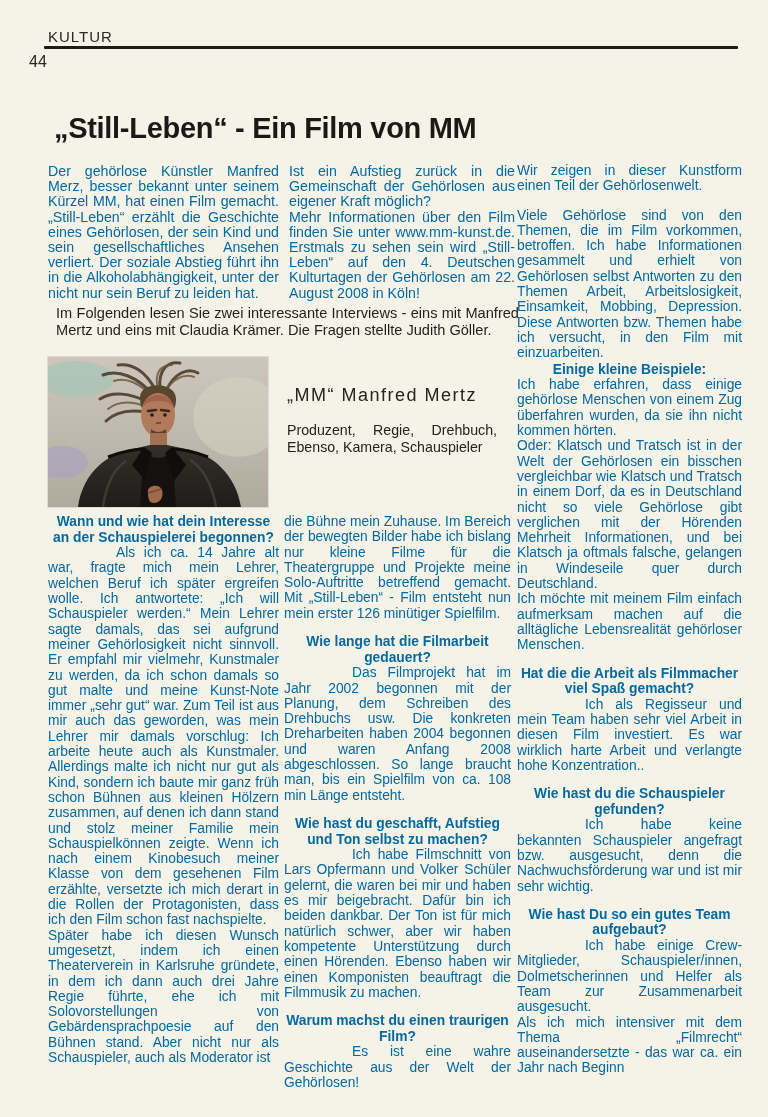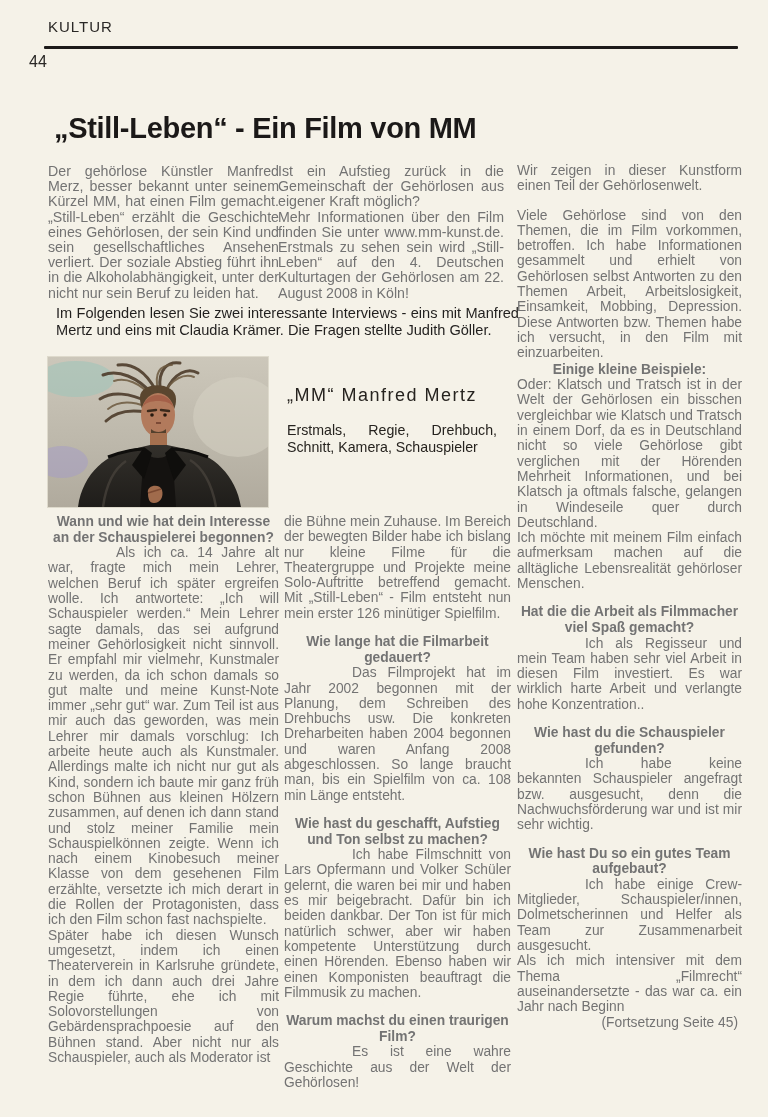--- a/index.html
+++ b/index.html
@@ -6,38 +6,38 @@
   body{background:#e9e6dc;}
   .page{
     position:relative;
     width:768px;height:1117px;
     background:#f5f2e8;
     font-family:"Liberation Sans", sans-serif;
     color:#211f1e;
     overflow:hidden;
   }
   
-  .section-label{position:absolute;left:48px;top:18px;font-size:15px;letter-spacing:1px;color:#2a2826;}
+  .section-label{position:absolute;left:48px;top:28px;font-size:15px;letter-spacing:1px;color:#2a2826;}
   .masthead-rule{position:absolute;left:44px;top:46px;width:694px;height:3px;background:#1d1b1a;border-radius:1px;}
   .page-number{position:absolute;left:29px;top:53px;font-size:16px;color:#2a2826;}
   
   .kicker{position:absolute;left:57px;top:88px;width:660px;font-size:18.5px;font-weight:bold;color:#1e1c1b;}
   .title{position:absolute;left:54px;top:112px;width:680px;font-size:29px;font-weight:bold;letter-spacing:-0.3px;color:#1b1918;}
   
-  .txt{font-size:13.8px;line-height:15.3px;text-align:justify;color:#737373;}
+  .txt{font-size:13.8px;line-height:15.3px;text-align:justify;color:#0369a1;}
   .txt p{margin:0;}
   .q{font-weight:bold;margin-top:13px !important;line-height:15.6px;text-align:center;}
   .q.first{margin-top:0 !important;}
   .a{text-indent:68px;}
   .gap{margin-top:14px !important;}
   .tight{margin-top:1px !important;}
   .cont{text-align:right;padding-right:4px;}
   
   .intro-left{position:absolute;left:48px;top:164px;width:231px;font-size:14.2px;line-height:15.2px;}
-  .intro-middle{position:absolute;left:278px;top:164px;width:226px;font-size:14.2px;line-height:15.2px;}
+  .intro-middle{position:absolute;left:289px;top:164px;width:226px;font-size:14.2px;line-height:15.2px;}
   .lead{position:absolute;left:56px;top:305px;width:463px;font-size:14.6px;line-height:16.6px;text-align:justify;}
   .photo-frame{position:absolute;left:48px;top:357px;width:220px;height:150px;background:#bdb8ac;box-shadow:0 0 0 1px #dedacc;}
   .caption{position:absolute;left:287px;top:385px;width:222px;}
   .caption-name{font-size:18px;letter-spacing:1.5px;color:#26231f;margin:0;}
   .caption-roles{font-size:14.2px;line-height:17px;margin:16px 0 0 0;text-align:justify;color:#26231f;width:210px;}
   .body-left{position:absolute;left:48px;top:514px;width:231px;}
   .body-middle{position:absolute;left:284px;top:514px;width:227px;}
   .col-right{position:absolute;left:517px;top:163px;width:225px;}
 </style>
 </head>
@@ -115,21 +115,21 @@
       <path d="M55,150 C58,128 66,112 78,104" stroke="#4a453d" stroke-width="2.5" fill="none" opacity="0.7"></path>
       <path d="M168,150 C164,126 154,110 142,103" stroke="#4a453d" stroke-width="2.5" fill="none" opacity="0.7"></path>
 
       <path d="M100,136 C98,128 112,126 114,133 C116,140 112,146 106,146 C101,146 100,141 100,136 Z" fill="#a06b4c"></path>
       <path d="M100,136 L113,132" stroke="#7c4a32" stroke-width="1.5"></path>
     </svg>
   </div>
 
   <div class="caption">
     <p class="caption-name">„MM“ Manfred Mertz</p>
-    <p class="caption-roles">Erstmals, Regie, Drehbuch, Schnitt, Kamera, Schauspieler</p>
+    <p class="caption-roles">Produzent, Regie, Drehbuch, Ebenso, Kamera, Schauspieler</p>
   </div>
 
   <div class="body-left txt">
     <p class="q first">Wann und wie hat dein Interesse an der Schauspielerei begonnen?</p>
     <p class="a">Als ich ca. 14 Jahre alt war, fragte mich mein Lehrer, welchen Beruf ich später ergreifen wolle. Ich antwortete: „Ich will Schauspieler werden.“ Mein Lehrer sagte damals, das sei aufgrund meiner Gehörlosigkeit nicht sinnvoll. Er empfahl mir vielmehr, Kunstmaler zu werden, da ich schon damals so gut malte und meine Kunst-Note immer „sehr gut“ war. Zum Teil ist aus mir auch das geworden, was mein Lehrer mir damals vorschlug: Ich arbeite heute auch als Kunstmaler. Allerdings malte ich nicht nur gut als Kind, sondern ich baute mir ganz früh schon Bühnen aus kleinen Hölzern zusammen, auf denen ich dann stand und stolz meiner Familie mein Schauspielkönnen zeigte. Wenn ich nach einem Kinobesuch meiner Klasse von dem gesehenen Film erzählte, versetzte ich mich derart in die Rollen der Protagonisten, dass ich den Film schon fast nachspielte.</p>
     <p>Später habe ich diesen Wunsch umgesetzt, indem ich einen Theaterverein in Karlsruhe gründete, in dem ich dann auch drei Jahre Regie führte, ehe ich mit Solovorstellungen von Gebärdensprachpoesie auf den Bühnen stand. Aber nicht nur als Schauspieler, auch als Moderator ist</p>
   </div>
 
   <div class="body-middle txt">
     <p>die Bühne mein Zuhause. Im Bereich der bewegten Bilder habe ich bislang nur kleine Filme für die Theatergruppe und Projekte meine Solo-Auftritte betreffend gemacht. Mit „Still-Leben“ - Film entsteht nun mein erster 126 minütiger Spielfilm.</p>
@@ -138,25 +138,25 @@
     <p class="q">Wie hast du geschafft, Aufstieg und Ton selbst zu machen?</p>
     <p class="a">Ich habe Filmschnitt von Lars Opfermann und Volker Schüler gelernt, die waren bei mir und haben es mir beigebracht. Dafür bin ich beiden dankbar. Der Ton ist für mich natürlich schwer, aber wir haben kompetente Unterstützung durch einen Hörenden. Ebenso haben wir einen Komponisten beauftragt die Filmmusik zu machen.</p>
     <p class="q">Warum machst du einen traurigen Film?</p>
     <p class="a">Es ist eine wahre Geschichte aus der Welt der Gehörlosen!</p>
   </div>
 
   <div class="col-right txt">
     <p>Wir zeigen in dieser Kunstform einen Teil der Gehörlosenwelt.</p>
     <p class="gap">Viele Gehörlose sind von den Themen, die im Film vorkommen, betroffen. Ich habe Informationen gesammelt und erhielt von Gehörlosen selbst Antworten zu den Themen Arbeit, Arbeitslosigkeit, Einsamkeit, Mobbing, Depression. Diese Antworten bzw. Themen habe ich versucht, in den Film mit einzuarbeiten.</p>
     <p class="q tight">Einige kleine Beispiele:</p>
+    <p>Ich habe erfahren, dass einige gehörlose Menschen von einem Zug überfahren wurden, da sie ihn nicht kommen hörten.</p>
     <p>Oder: Klatsch und Tratsch ist in der Welt der Gehörlosen ein bisschen vergleichbar wie Klatsch und Tratsch in einem Dorf, da es in Deutschland nicht so viele Gehörlose gibt verglichen mit der Hörenden Mehrheit Informationen, und bei Klatsch ja oftmals falsche, gelangen in Windeseile quer durch Deutschland.</p>
     <p>Ich möchte mit meinem Film einfach aufmerksam machen auf die alltägliche Lebensrealität gehörloser Menschen.</p>
     <p class="q">Hat die die Arbeit als Filmmacher viel Spaß gemacht?</p>
     <p class="a">Ich als Regisseur und mein Team haben sehr viel Arbeit in diesen Film investiert. Es war wirklich harte Arbeit und verlangte hohe Konzentration..</p>
     <p class="q">Wie hast du die Schauspieler gefunden?</p>
     <p class="a">Ich habe keine bekannten Schauspieler angefragt bzw. ausgesucht, denn die Nachwuchsförderung war und ist mir sehr wichtig.</p>
     <p class="q">Wie hast Du so ein gutes Team aufgebaut?</p>
     <p class="a">Ich habe einige Crew-Mitglieder, Schauspieler/innen, Dolmetscherinnen und Helfer als Team zur Zusammenarbeit ausgesucht.</p>
     <p>Als ich mich intensiver mit dem Thema „Filmrecht“ auseinandersetzte - das war ca. ein Jahr nach Beginn</p>
-    <p class="cont">(Fortsetzung Seite 45)</p>
   </div>
 
 </div>
 
 </body></html>

